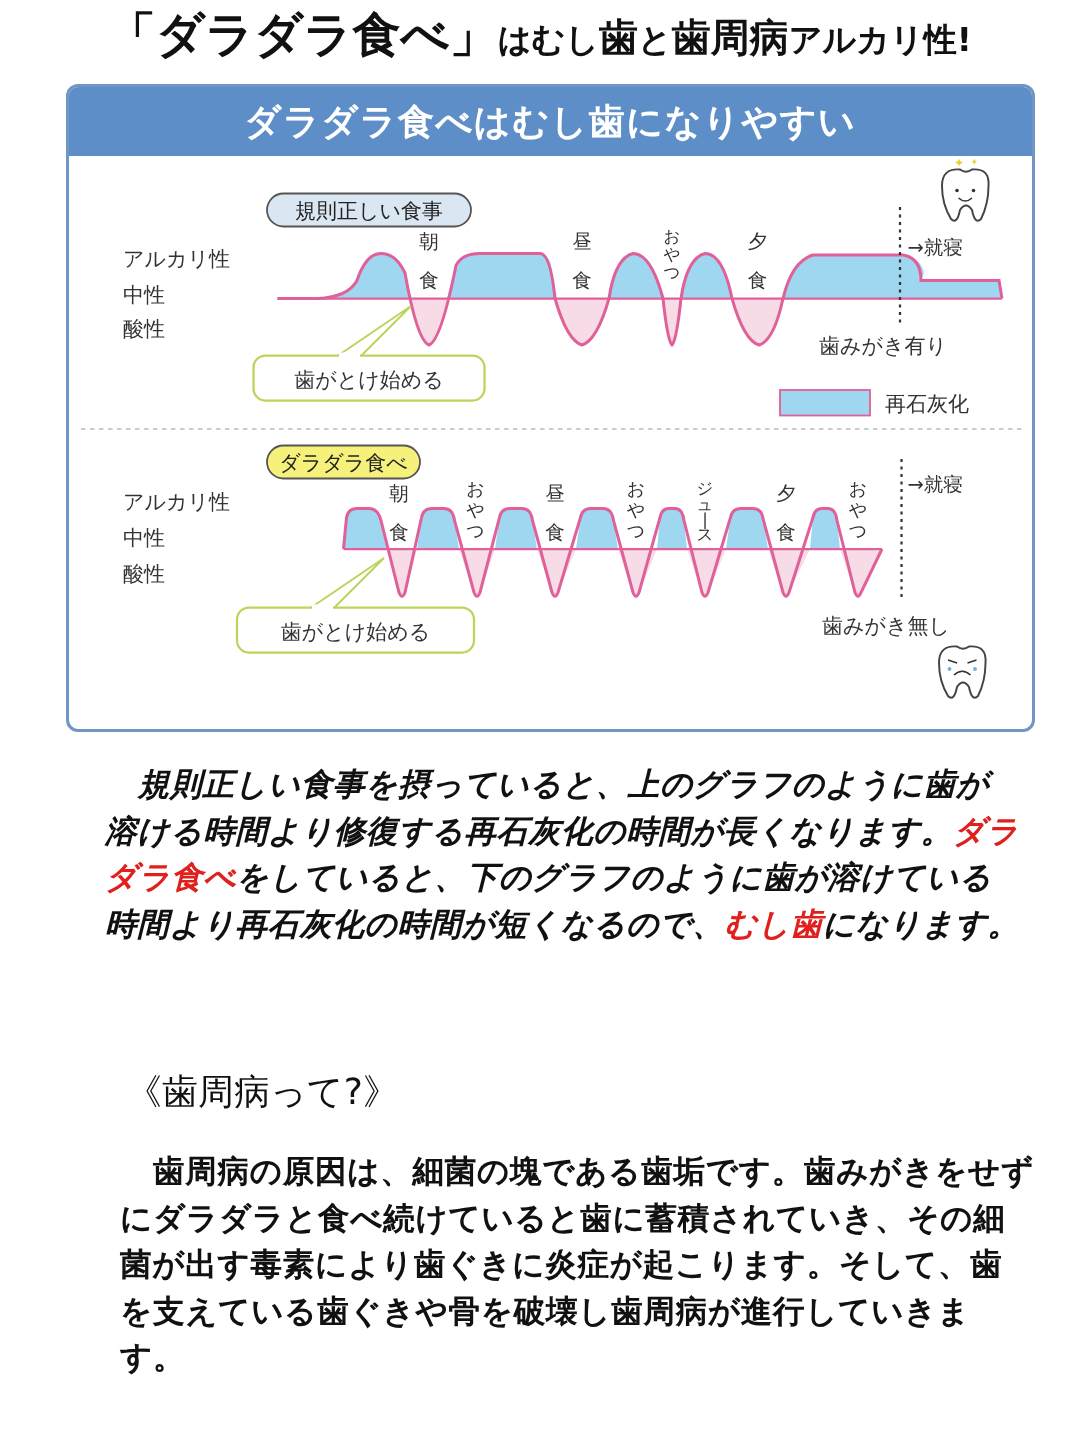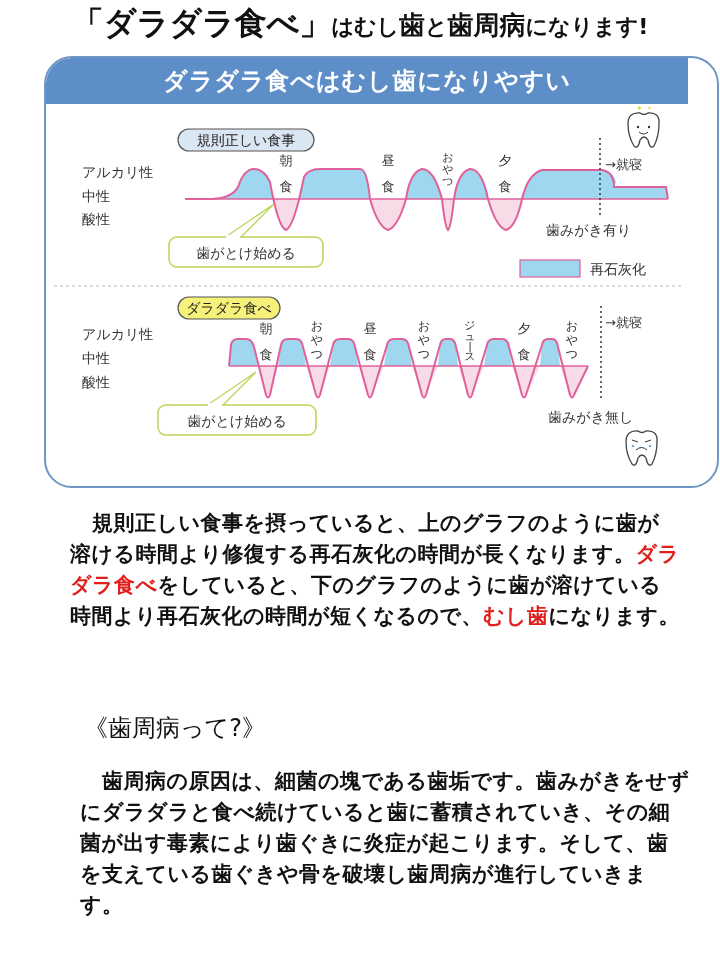--- a/index.html
+++ b/index.html
@@ -1,35 +1,35 @@
 <!DOCTYPE html>
 <html><head>
 <meta charset="utf-8">
 <style>
   html,body{margin:0;padding:0;background:#fff;}
   body{width:720px;height:960px;position:relative;overflow:hidden;font-family:"DejaVu Sans","Liberation Sans",sans-serif;color:#111;}
   .title{position:absolute;left:0;top:2px;width:720px;text-align:center;font-weight:bold;white-space:nowrap;}
   .title .big{font-size:32px;letter-spacing:0px;margin-top:48px;}
   .title .mid{font-size:26px;}
   .title .sm{font-size:22px;}
-  .panel{position:absolute;left:44px;top:56px;width:642px;height:428px;border:2px solid #6f96c4;border-radius:28px;background:#fff;overflow:hidden;padding-left:29px;}
+  .panel{position:absolute;left:44px;top:56px;width:642px;height:428px;border:2px solid #6f96c4;border-radius:8px;background:#fff;overflow:hidden;}
   .panel-head{position:absolute;left:0;top:0;width:642px;height:46px;background:#5e8ec7;color:#fff;font-weight:bold;font-size:24px;text-align:center;line-height:46px;letter-spacing:1px;}
   .diagram{position:absolute;left:0;top:0;}
   .body-text{position:absolute;left:70px;width:610px;font-size:21px;line-height:31px;font-weight:bold;color:#111;letter-spacing:0.5px;}
   .body-text .red{color:#e0201c;}
-  .p1{top:508px;}
+  .p1{top:508px;font-style:italic;}
   .section-title{position:absolute;left:84px;top:712px;font-size:24px;font-weight:normal;}
   .p2{top:766px;left:80px;width:610px;}
   .indent{display:inline-block;width:22px;}
 </style>
 </head>
 <body>
 
 <div class="title">
-  <span class="big">「ダラダラ食べ」</span><span class="sm">はむし</span><span class="mid">歯</span><span class="sm">と</span><span class="mid">歯周病</span><span class="sm">になります!</span>
+  <span class="big">「ダラダラ食べ」</span><span class="sm">はむし</span><span class="mid">歯</span><span class="sm">と</span><span class="mid">歯周病</span><span class="sm">アルカリ性!</span>
 </div>
 
 <div class="panel">
   <div class="panel-head">ダラダラ食べはむし歯になりやすい</div>
 
   <svg class="diagram" width="642" height="428" viewBox="44 56 642 428" xmlns="http://www.w3.org/2000/svg">
 
     <g>
 
       <rect x="176" y="127" width="136" height="22" rx="11" fill="#dbe6f3" stroke="#555" stroke-width="1.2"></rect>

